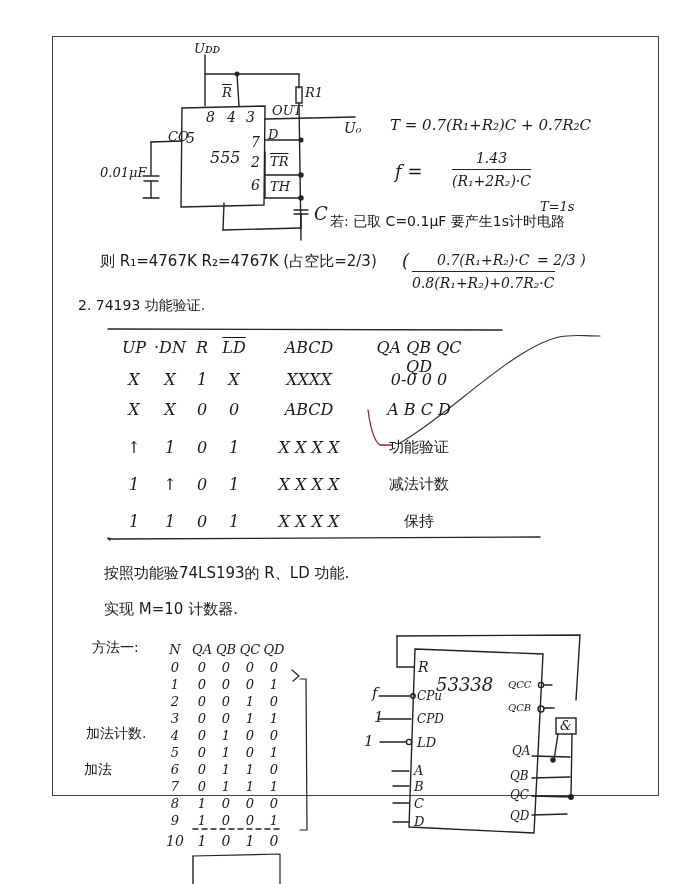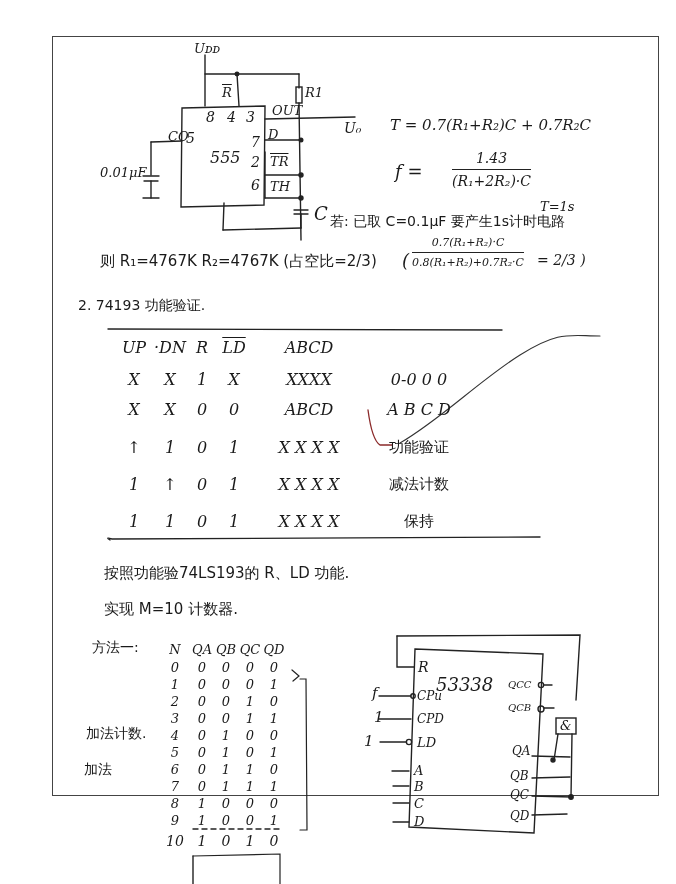--- a/index.html
+++ b/index.html
@@ -125,36 +125,37 @@
 <div class="t s18" style="left:395px;top:163px">f =</div>
 <div class="frac" style="left:452px;top:150px">
   <span>1.43</span>
   <span class="bar"></span>
   <span>(R₁+2R₂)·C</span>
 </div>
 <div class="t s13" style="left:540px;top:200px">T=1s</div>
 <div class="t s14 cn" style="left:330px;top:214px">若: 已取 C=0.1μF 要产生1s计时电路</div>
 <div class="t s15 cn" style="left:100px;top:254px">则 R₁=4767K  R₂=4767K (占空比=2/3)</div>
 <div class="t s18" style="left:402px;top:252px">(</div>
-<div class="frac" style="left:412px;top:236px;font-size:11px">
+<div class="frac" style="left:412px;top:252px;font-size:14px">
   <span>0.7(R₁+R₂)·C</span>
   <span class="bar"></span>
   <span>0.8(R₁+R₂)+0.7R₂·C</span>
 </div>
 <div class="t s14" style="left:537px;top:253px">= 2/3 )</div>
 
 <div class="t s14 cn" style="left:78px;top:298px">2. 74193 功能验证.</div>
 
 <div>
   <div class="row" style="left:118px;top:338px">
     <span style="width:32px">UP</span>
     <span style="width:40px">·DN</span>
     <span style="width:24px">R</span>
     <span style="width:40px" class="ov">LD</span>
     <span style="width:110px">ABCD</span>
+    <span style="width:110px">QA QB QC QD</span>
   </div>
   <div class="row" style="left:118px;top:370px">
     <span style="width:32px">X</span>
       <span style="width:40px">X</span>
       <span style="width:24px">1</span>
       <span style="width:40px">X</span>
       <span style="width:110px">XXXX</span>
       <span style="width:110px">0-0  0  0</span>
   </div>
   <div class="row" style="left:118px;top:400px">

